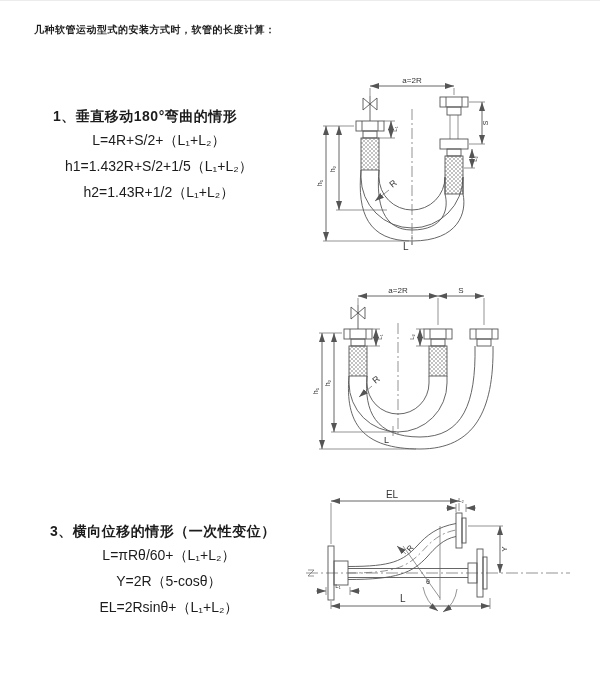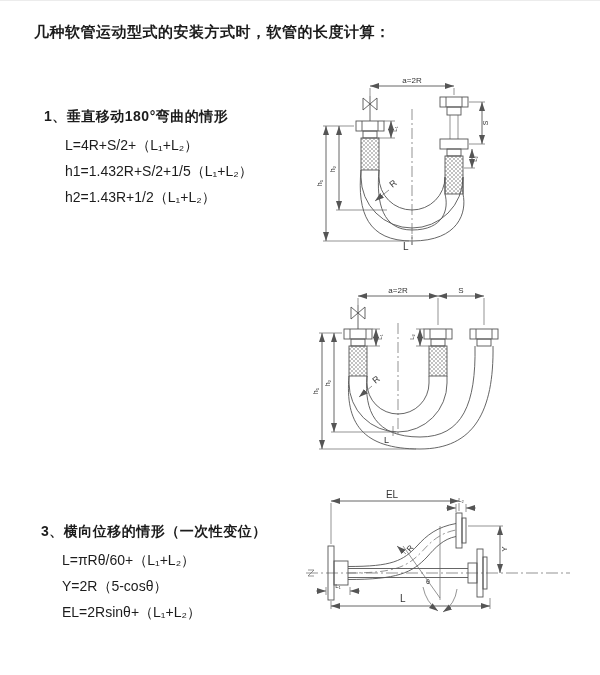--- a/index.html
+++ b/index.html
@@ -2,25 +2,25 @@
 <html><head>
 <meta charset="utf-8">
 <style>
   html,body{margin:0;padding:0;background:#ffffff;}
   .page{
     position:relative;width:600px;height:675px;background:#ffffff;overflow:hidden;
     font-family:"Liberation Sans","DejaVu Sans",sans-serif;color:#1c1c1c;
     border-top:1px solid #ececec;border-bottom:1px solid #ececec;
   }
   .doc-title{
-    position:absolute;left:34px;top:22px;font-size:15px;font-weight:700;letter-spacing:0.5px;
+    position:absolute;left:34px;top:22px;font-size:10px;font-weight:700;letter-spacing:0.5px;
   }
   .sec{position:absolute;}
-  .sec-heading{font-size:14px;font-weight:700;line-height:22px;letter-spacing:0.5px;}
-  .formulas{margin-top:5px;padding-left:21px;font-size:14px;line-height:26px;font-weight:400;}
+  .sec-heading{font-size:14px;font-weight:700;line-height:22px;letter-spacing:0.5px;margin-left:9px;}
+  .formulas{padding-left:21px;font-size:14px;line-height:26px;font-weight:400;text-align:center;}
   .formula{white-space:nowrap;}
   .diag{position:absolute;}
   svg{display:block;}
   svg text{font-family:"Liberation Sans","DejaVu Sans",sans-serif;fill:#333;}
   .ln{stroke:#555;stroke-width:0.9;fill:none;}
   .thin{stroke:#666;stroke-width:0.7;fill:none;}
   .braid{stroke:#555;stroke-width:0.9;}
 </style>
 </head>
 <body>

